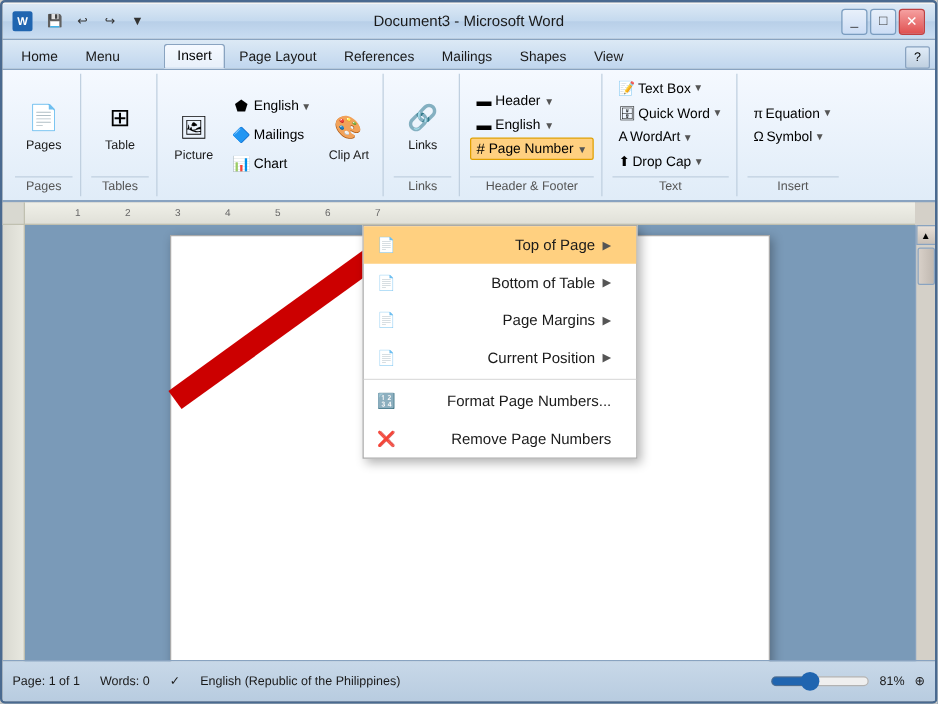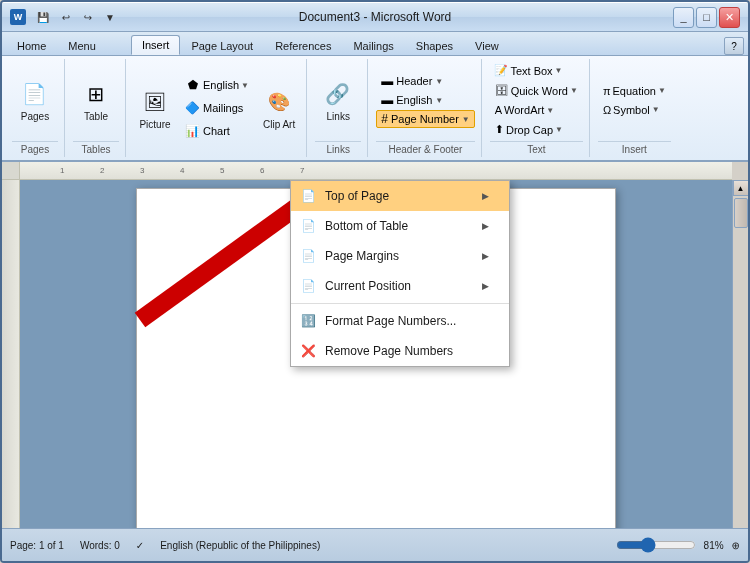--- a/index.html
+++ b/index.html
@@ -64,21 +64,21 @@
 
     
     .ruler { height: 18px; background: linear-gradient(to bottom, #f0f0e8, #e0e0d8); border-bottom: 1px solid #c0c0b0; display: flex; align-items: center; padding: 0 2px; font-size: 8px; color: #666; position: relative; overflow: hidden; }
     .ruler-corner { width: 18px; height: 18px; background: #d8d8d0; border-right: 1px solid #c0c0b0; border-bottom: 1px solid #c0c0b0; flex-shrink: 0; }
 
     
     .dropdown-menu { position: absolute; top: 115px; left: 318px; background: white; border: 1px solid #aaa; box-shadow: 3px 3px 8px rgba(0,0,0,0.3); min-width: 220px; z-index: 100; }
     .menu-item { display: flex; align-items: center; justify-content: space-between; padding: 5px 20px 5px 8px; font-size: 12px; color: #1a1a1a; cursor: pointer; gap: 6px; }
     .menu-item:hover, .menu-item.highlighted { background: #ffd080; }
     .menu-item-icon { width: 20px; height: 20px; display: flex; align-items: center; justify-content: center; font-size: 12px; flex-shrink: 0; }
-    .menu-item-label { flex: 1; }
+    .menu-item-label { flex: 1; text-align: right; }
     .menu-item-arrow { font-size: 9px; color: #555; }
     .menu-divider { height: 1px; background: #ddd; margin: 2px 0; }
     .doc-inner { flex: 1; background: #7a9ab8; padding: 8px; display: flex; justify-content: center; align-items: flex-start; overflow: hidden; }
 
     .app-window { width: 750px; height: 563px; position: relative; display: flex; flex-direction: column; border: 2px solid #4a6a90; border-radius: 4px; overflow: hidden; }
 
     
     .page-num-btn { background: #ffd080 !important; border-color: #e0a000 !important; }
   </style>
 </head>

